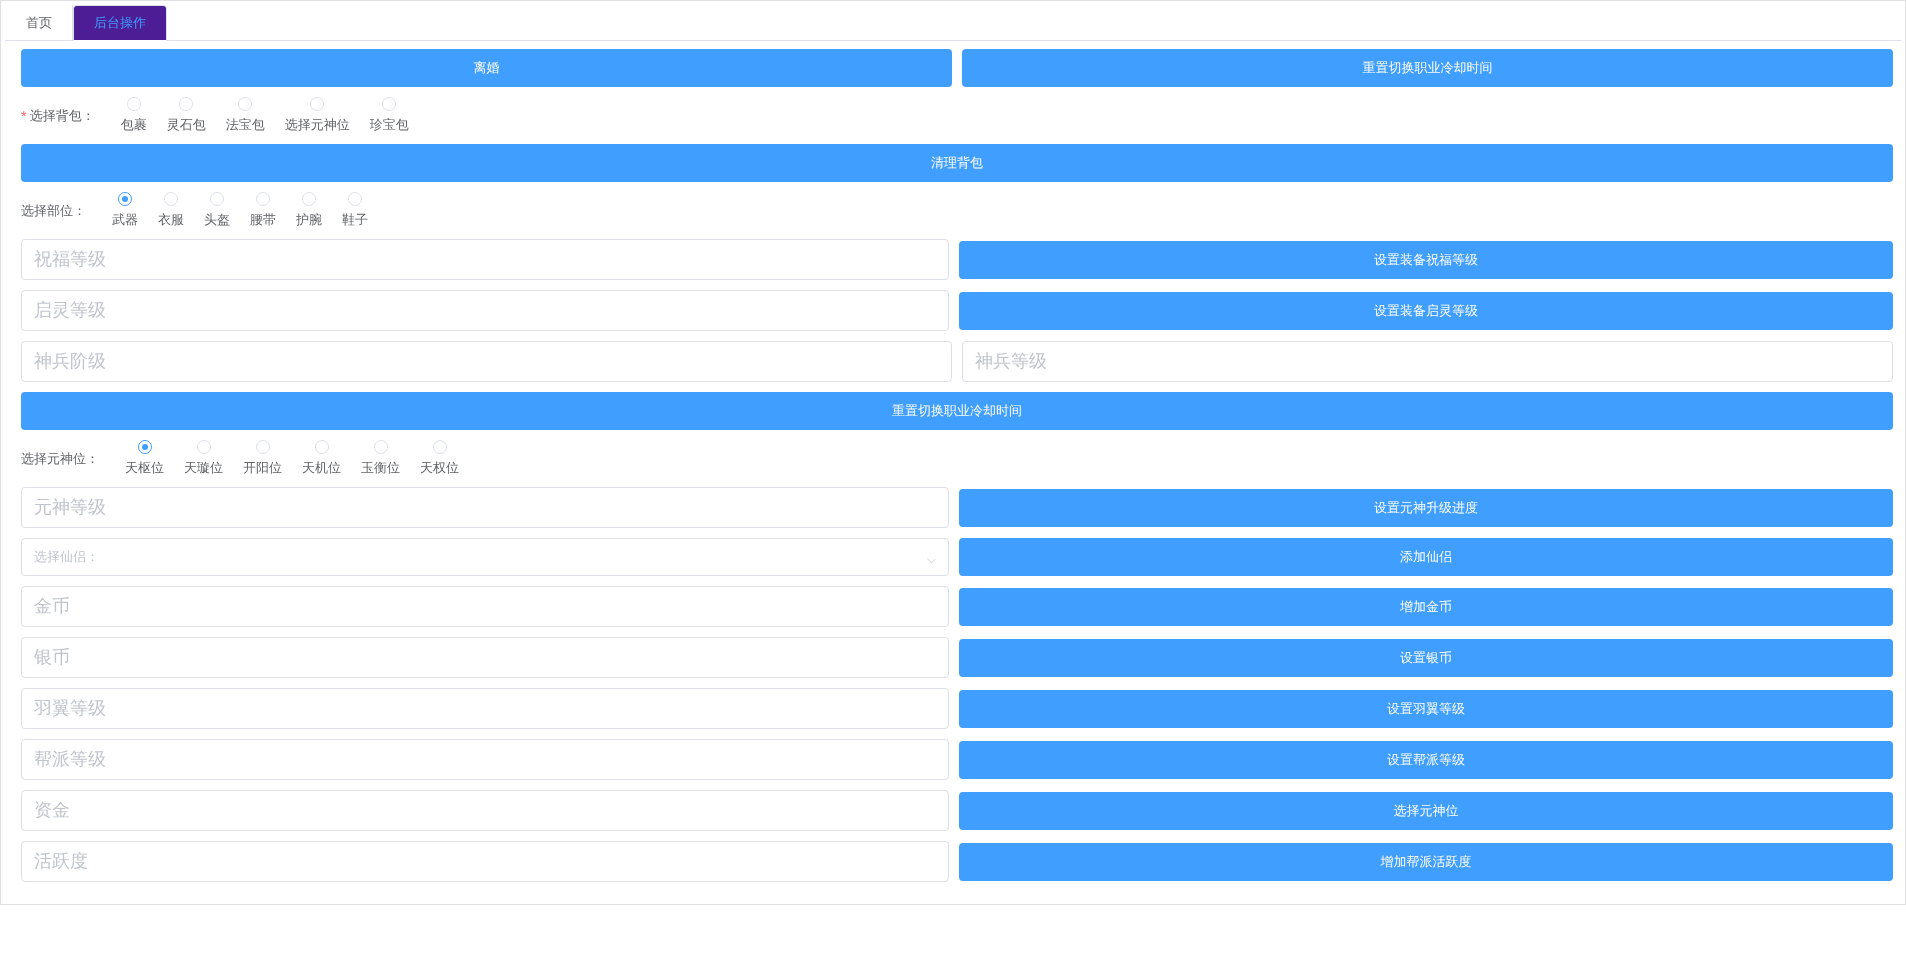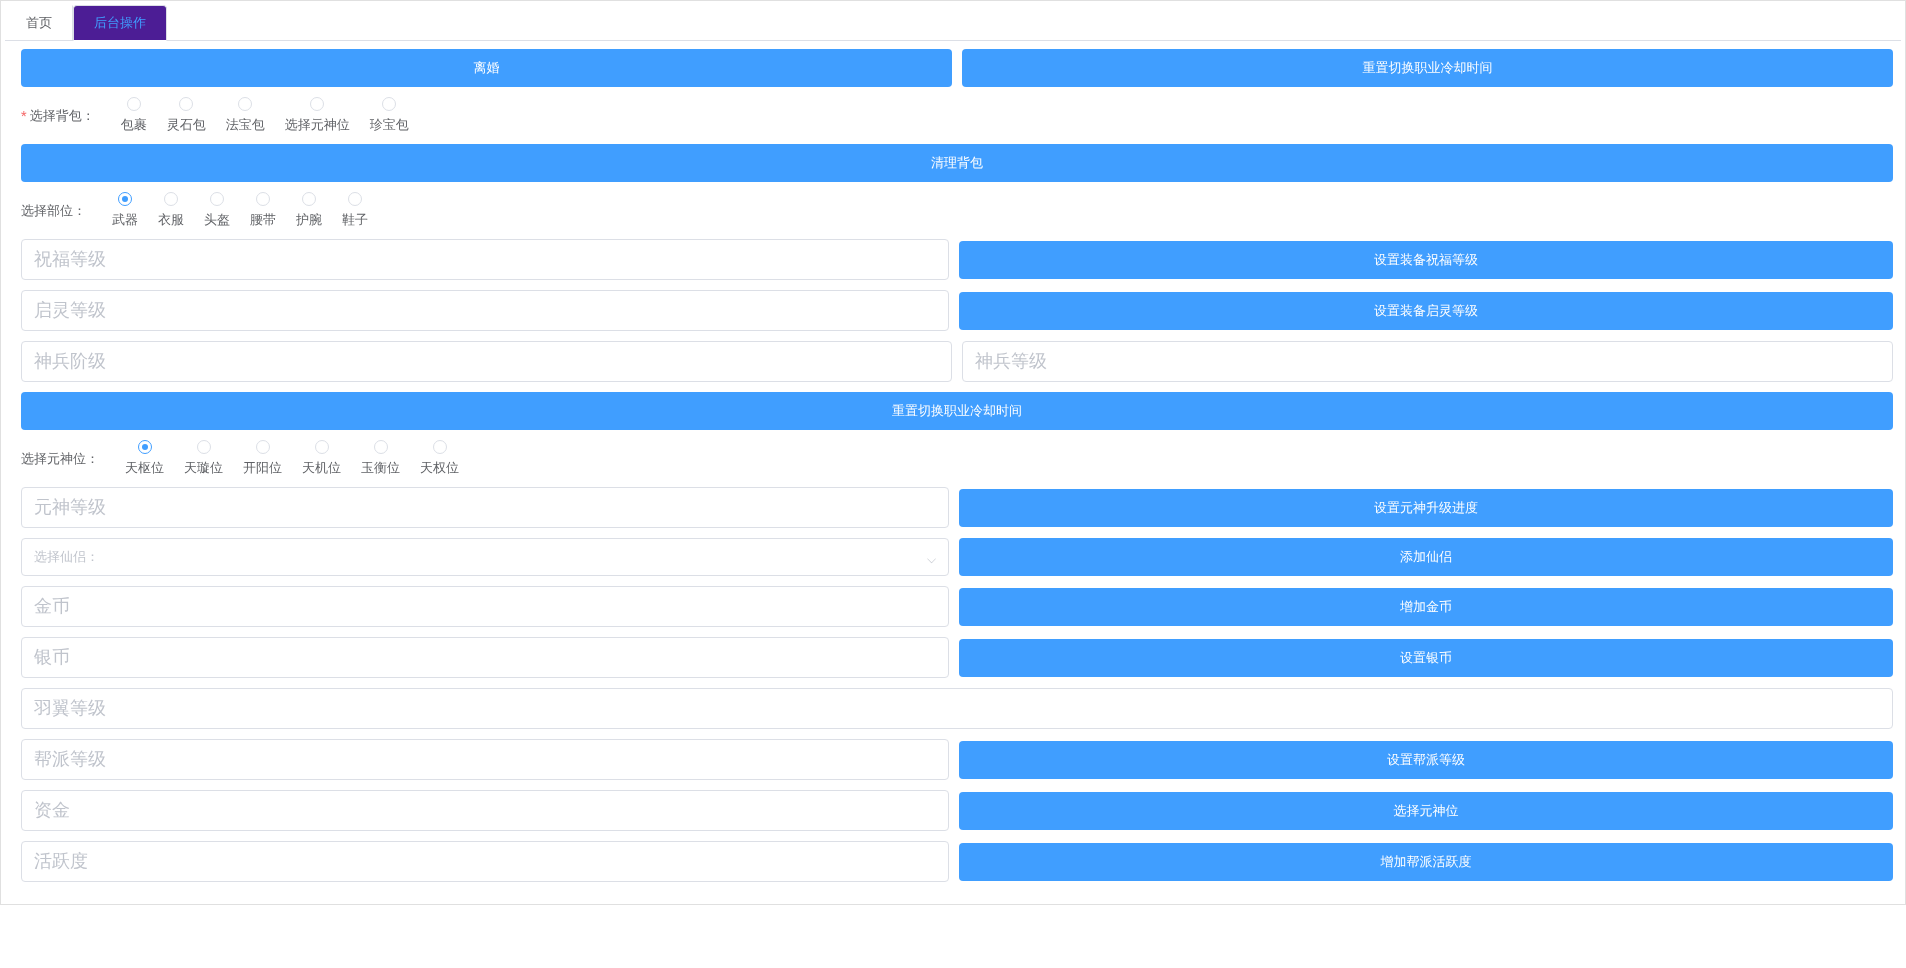--- a/index.html
+++ b/index.html
@@ -179,20 +179,21 @@
       <button class="btn-primary half">增加金币</button>
     </div>
 
     <div class="row">
       <input class="input-field half" placeholder="银币" style="">
       <button class="btn-primary half">设置银币</button>
     </div>
 
     <div class="row">
       <input class="input-field half" placeholder="羽翼等级" style="">
+      <button class="btn-primary half">设置羽翼等级</button>
     </div>
 
     <div class="row">
       <input class="input-field half" placeholder="帮派等级" style="">
       <button class="btn-primary half">设置帮派等级</button>
     </div>
 
     <div class="row">
       <input class="input-field half" placeholder="资金" style="">
       <button class="btn-primary half">选择元神位</button>

